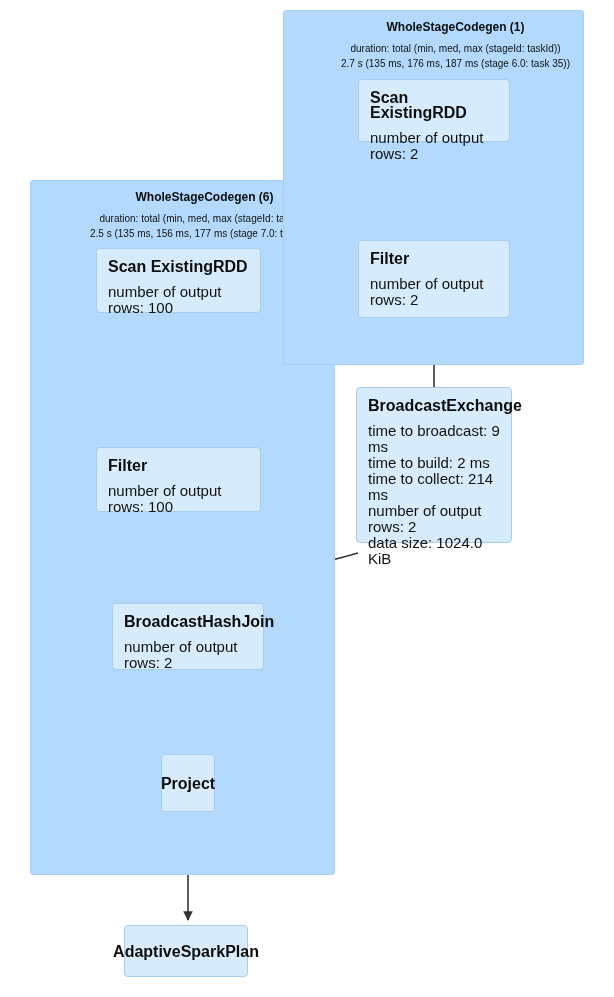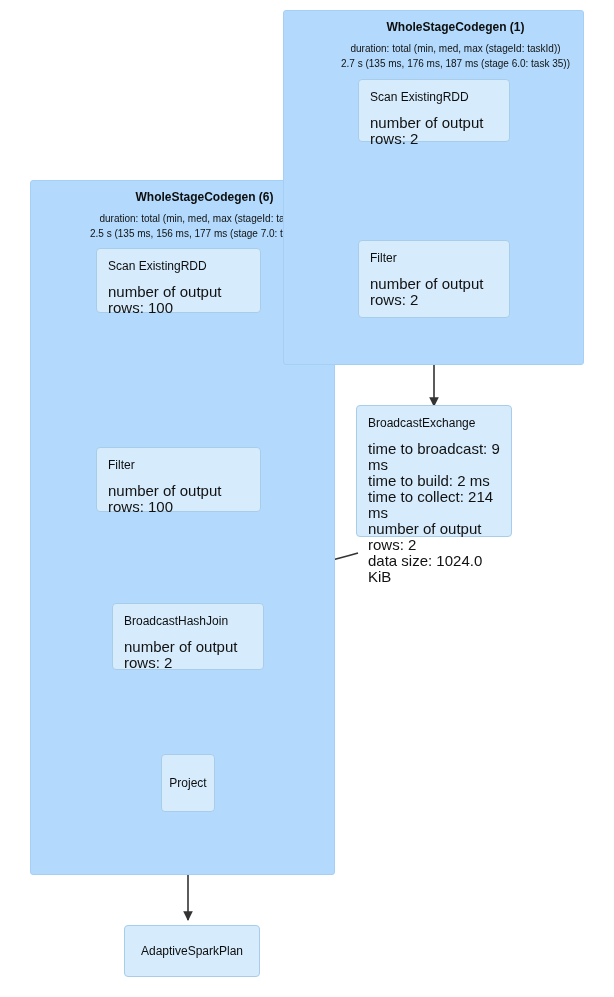--- a/index.html
+++ b/index.html
@@ -53,22 +53,22 @@
   }
   .node {
     position: absolute;
     background: #d6ecfd;
     border: 1px solid #a8cdea;
     border-radius: 4px;
     box-sizing: border-box;
     padding: 10px 11px 10px 11px;
   }
   .node-title {
-    font-weight: normal;
-    font-size: 12px;
+    font-weight: bold;
+    font-size: 16px;
     color: #0d0d0d;
     line-height: 15px;
   }
   .node-metrics {
     font-size: 15px;
     color: #111;
     line-height: 16px;
     margin-top: 10px;
     white-space: pre-line;
   }
@@ -134,35 +134,35 @@
   <div class="node" style="left:96px; top:248px; width:165px; height:65px;">
     <div class="node-title">Scan ExistingRDD</div>
     <div class="node-metrics">number of output rows: 100</div>
   </div>
 
   <div class="node" style="left:96px; top:447px; width:165px; height:65px;">
     <div class="node-title">Filter</div>
     <div class="node-metrics">number of output rows: 100</div>
   </div>
 
-  <div class="node" style="left:356px; top:405px; width:156px; height:132px;">
+  <div class="node" style="left:356px; top:387px; width:156px; height:156px;">
     <div class="node-title">BroadcastExchange</div>
     <div class="node-metrics">time to broadcast: 9 ms
 time to build: 2 ms
 time to collect: 214 ms
 number of output rows: 2
 data size: 1024.0 KiB</div>
   </div>
 
   <div class="node" style="left:112px; top:603px; width:152px; height:67px;">
     <div class="node-title">BroadcastHashJoin</div>
     <div class="node-metrics">number of output rows: 2</div>
   </div>
 
   <div class="node centered" style="left:161px; top:754px; width:54px; height:58px;">
     <div class="node-title">Project</div>
   </div>
 
-  <div class="node centered" style="left:124px; top:925px; width:136px; height:52px;">
+  <div class="node centered" style="left:124px; top:925px; width:124px; height:52px;">
     <div class="node-title">AdaptiveSparkPlan</div>
   </div>
 
 </div>
 
 </body></html>

